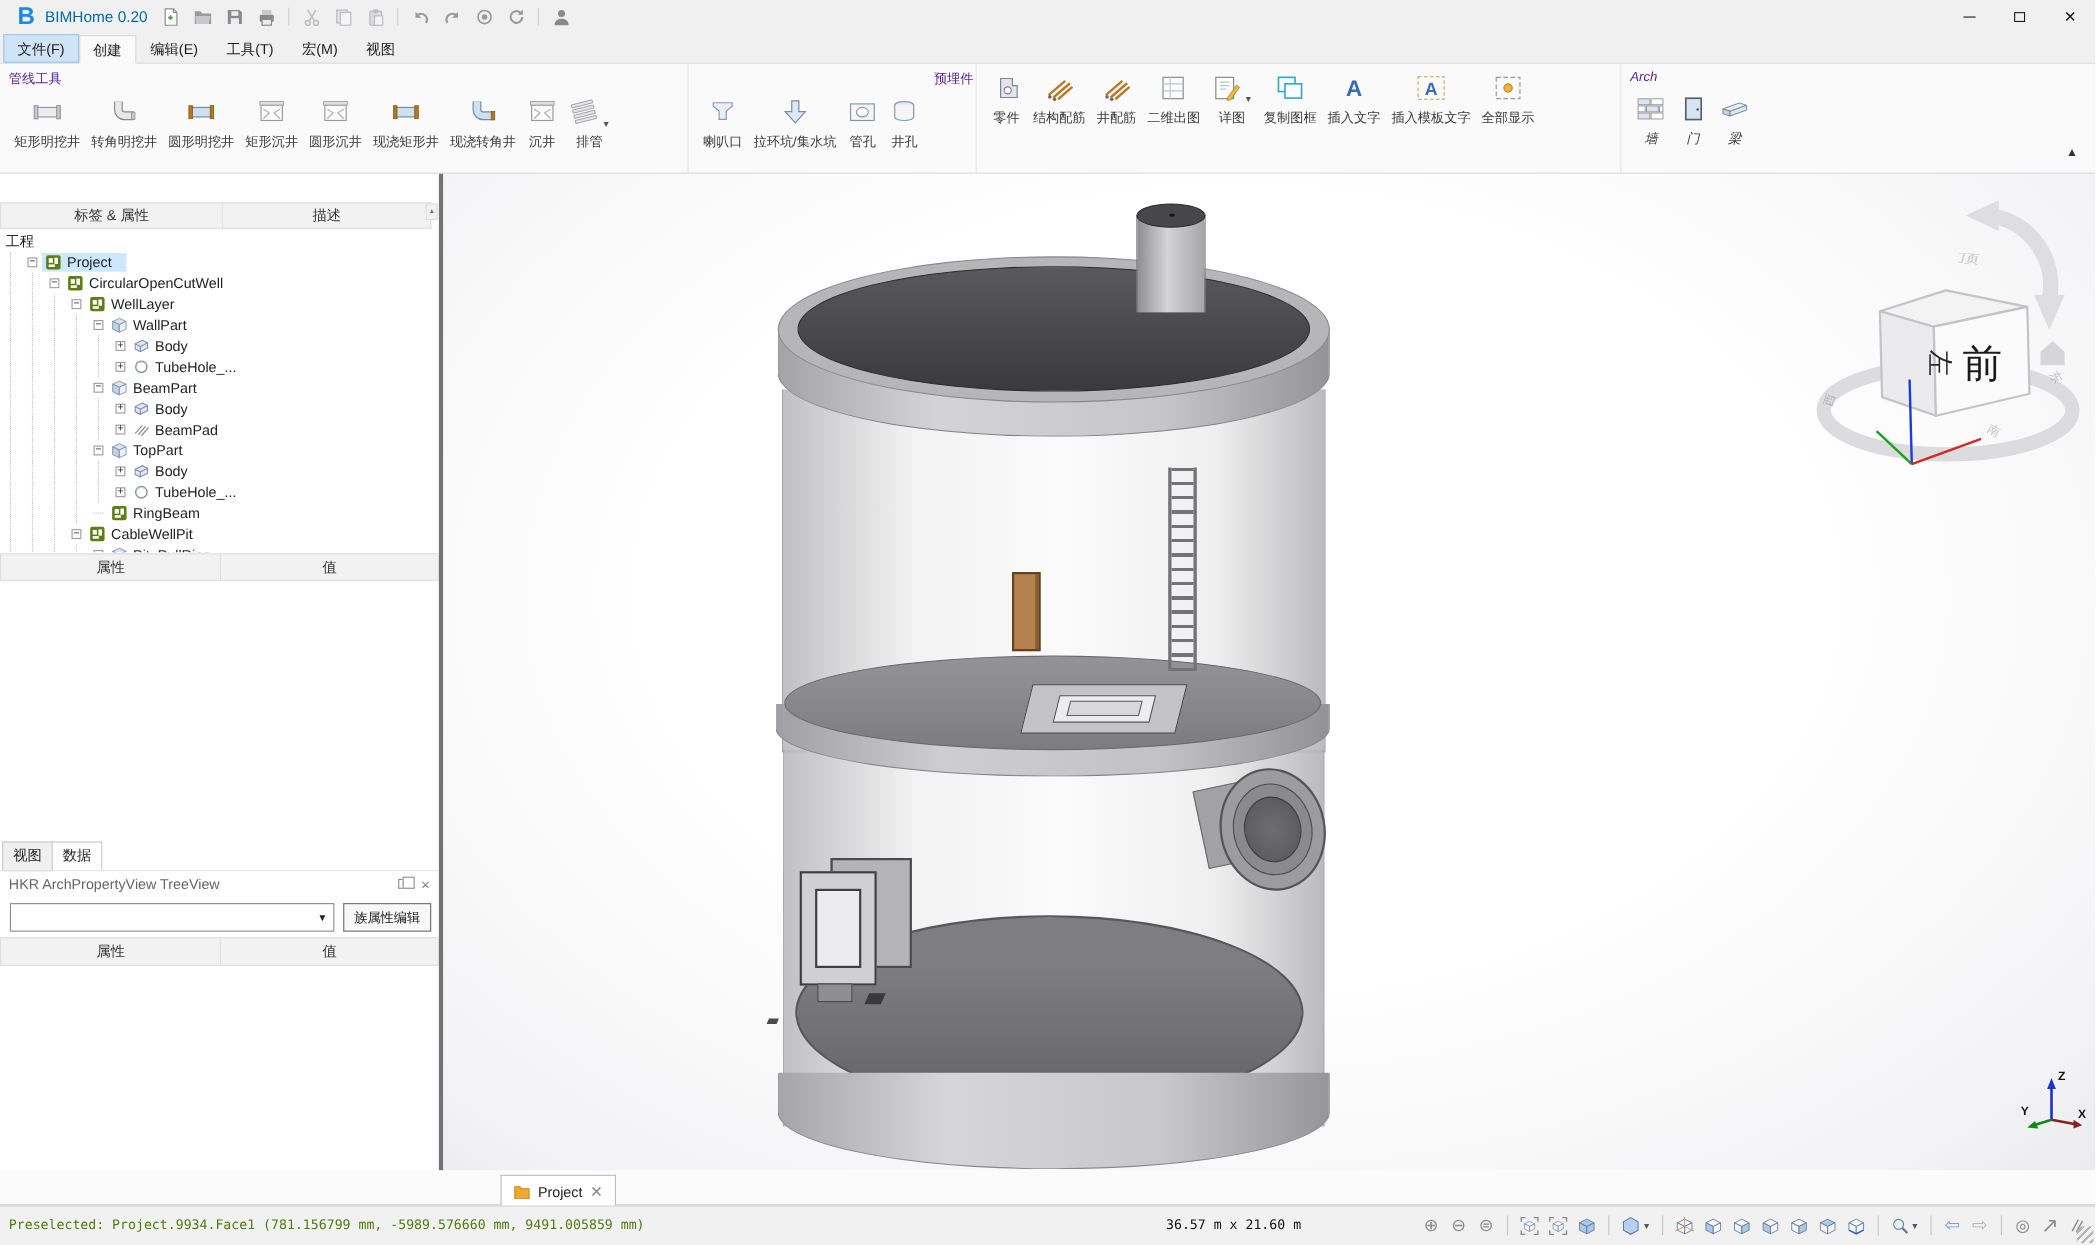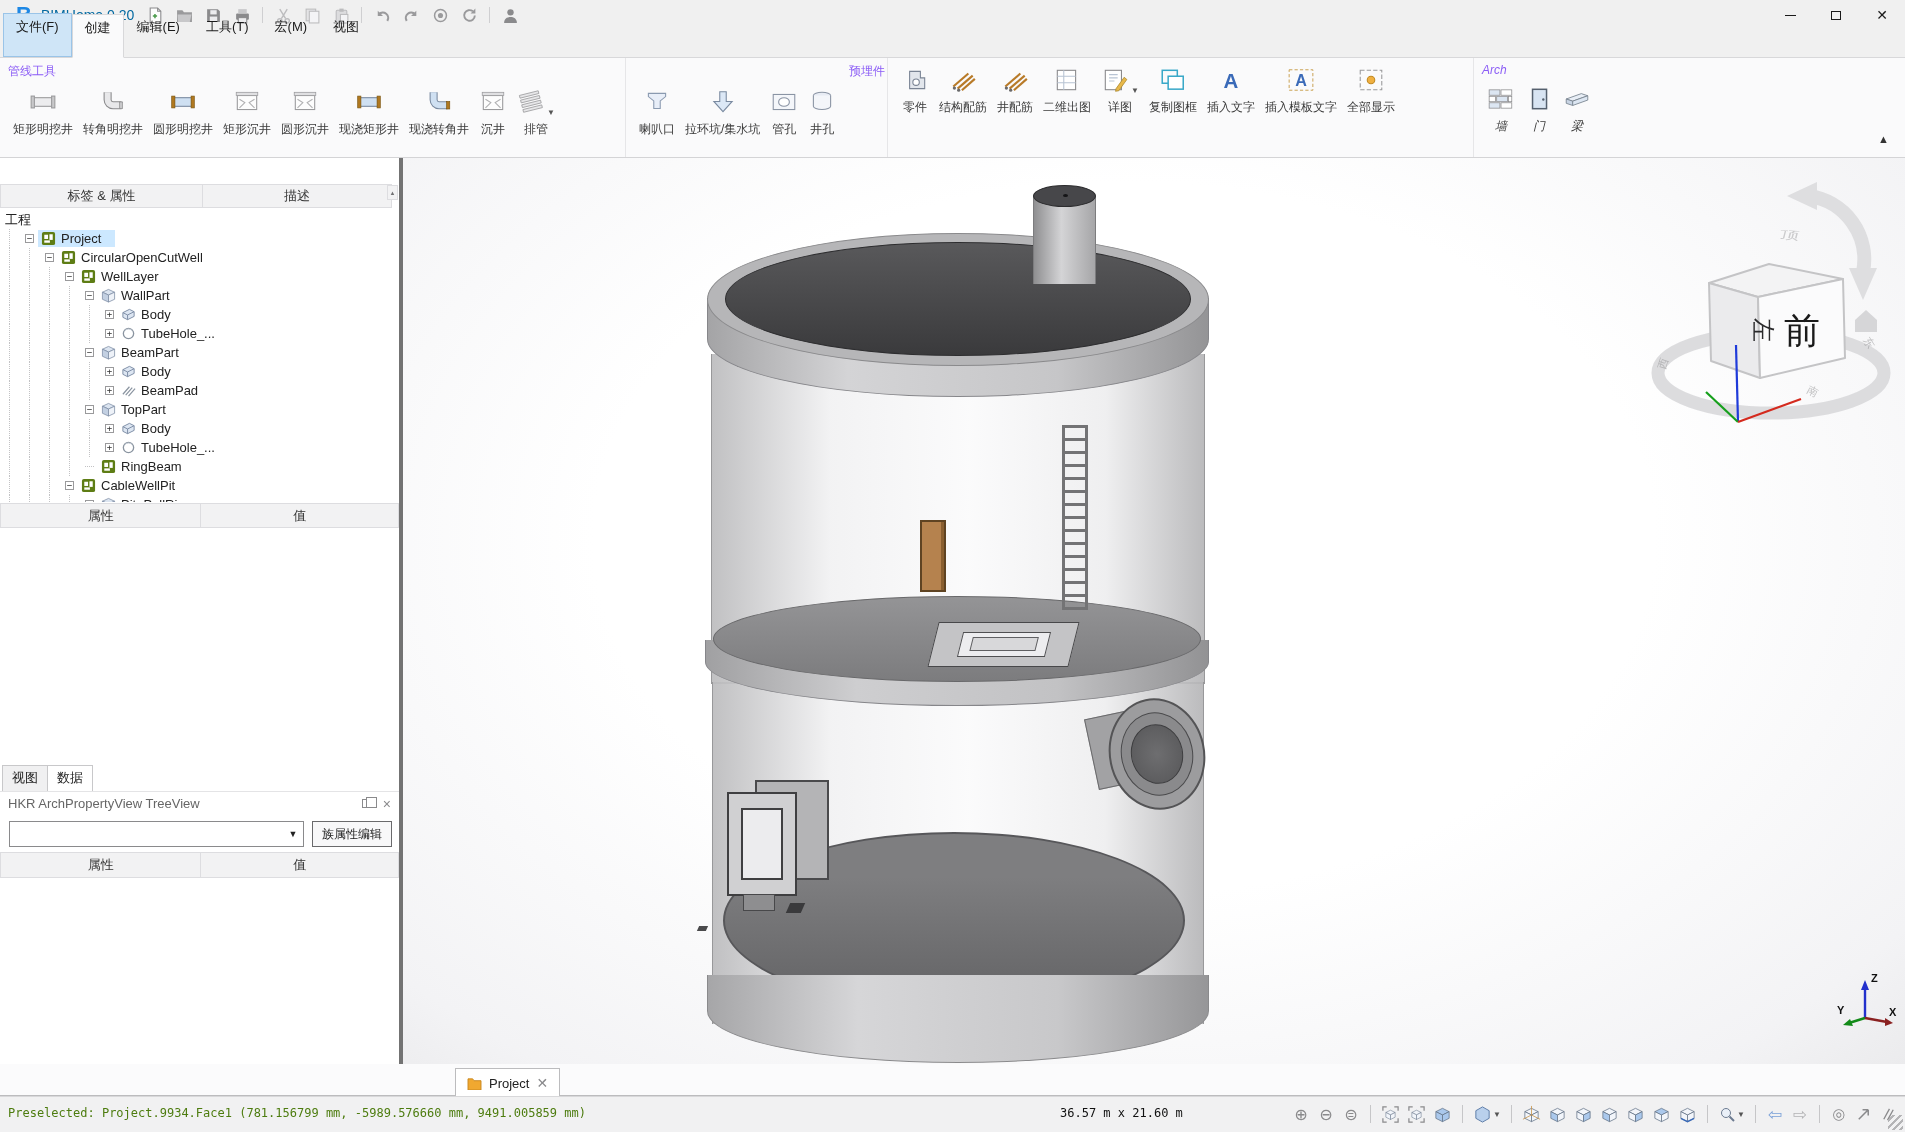--- a/index.html
+++ b/index.html
@@ -14,29 +14,29 @@
   .tb-icons{display:flex;align-items:center;gap:11px;}
   .tb-ic{display:flex;align-items:center;justify-content:center;width:18px;height:18px;}
   .tb-sep{width:1px;height:16px;background:#cfcfd1;}
   .win-controls{margin-left:auto;display:flex;height:30px;}
   .win-btn{width:46px;height:30px;display:flex;align-items:center;justify-content:center;color:#1a1a1a;font-size:14px;}
   .win-btn .maxbox{width:10px;height:9px;border:1px solid #1a1a1a;display:inline-block;}
   .win-btn .minline{width:11px;height:0;border-top:1px solid #1a1a1a;display:inline-block;}
 
   
   .menubar{position:absolute;top:30px;left:0;right:0;height:28px;background:#f0f0f0;border-bottom:1px solid #d8d8da;display:flex;align-items:flex-end;padding-left:3px;}
-  .menu-item{padding:4px 12px 20px;font-size:13px;color:#1a1a1a;border:1px solid transparent;}
+  .menu-item{padding:4px 12px 2px;font-size:13px;color:#1a1a1a;border:1px solid transparent;}
   .menu-item.highlight{background:#cfe5f7;border-color:#9ac4e8;}
   .menu-item.active{position:relative;top:1px;background:#fafafb;border-color:#d8d8da;border-bottom-color:#fafafb;}
 
   
   .ribbon{position:absolute;top:58px;left:0;right:0;height:100px;background:#fafafb;border-bottom:1px solid #d4d4d6;}
   .rgroup{position:absolute;top:0;height:99px;border-right:1px solid #e6e6e8;padding:5px 2px 0 8px;}
   .rgroup:last-of-type{border-right:none;}
-  .rgroup-title{font-size:12px;color:#8b5cf6;margin-bottom:5px;}
+  .rgroup-title{font-size:12px;color:#4c1d95;margin-bottom:5px;}
   .ritems{display:flex;align-items:flex-start;}
   .ritem{display:flex;flex-direction:column;align-items:center;padding:2px 5px;font-size:12px;color:#3a3a3a;white-space:nowrap;}
   .ricrow{display:flex;align-items:flex-end;height:30px;}
   .ric{display:flex;align-items:center;justify-content:center;height:30px;}
   .rdrop{font-size:8px;color:#555;margin-left:2px;}
   .rlabel{margin-top:4px;}
   .ribbon-collapse{position:absolute;right:16px;bottom:12px;font-size:11px;color:#333;}
 
   
   .leftpanel{position:absolute;top:158px;left:0;width:403px;height:906px;background:#fff;border-right:4px solid #737373;}

